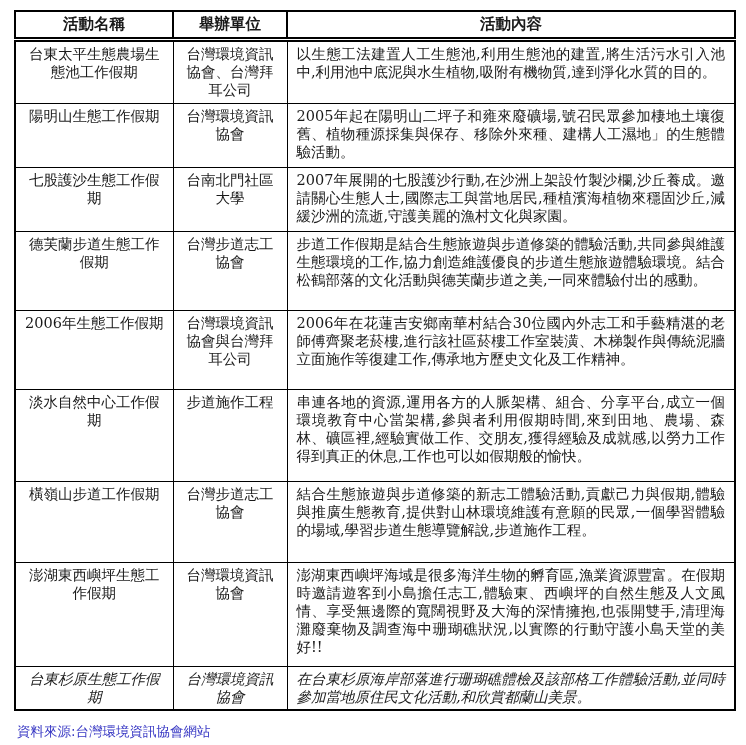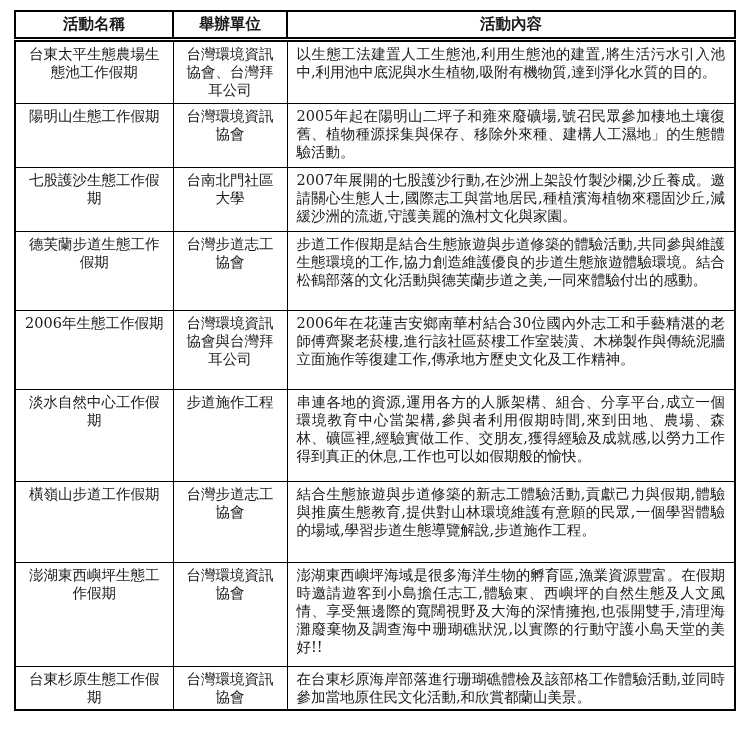--- a/index.html
+++ b/index.html
@@ -49,21 +49,21 @@
     text-align: justify;
   }
   tbody tr:nth-child(1) { height: 64px; }
   tbody tr:nth-child(2) { height: 64px; }
   tbody tr:nth-child(3) { height: 64px; }
   tbody tr:nth-child(4) { height: 79px; }
   tbody tr:nth-child(5) { height: 79px; }
   tbody tr:nth-child(6) { height: 92px; }
   tbody tr:nth-child(7) { height: 81px; }
   tbody tr:nth-child(8) { height: 104px; }
-  tbody tr:nth-child(9) { height: 38px; }
+  tbody tr:nth-child(9) { height: 38px; font-style: italic; }
   .source-note {
     margin-top: 12px;
     margin-left: 3px;
     font-family: "DejaVu Sans", "Liberation Sans", sans-serif;
     font-size: 13.5px;
     line-height: 17px;
     color: #3838c4;
   }
 </style>
 </head>
@@ -126,14 +126,15 @@
           <td class="content-cell">澎湖東西嶼坪海域是很多海洋生物的孵育區,漁業資源豐富。在假期時邀請遊客到小島擔任志工,體驗東、西嶼坪的自然生態及人文風情、享受無邊際的寬闊視野及大海的深情擁抱,也張開雙手,清理海灘廢棄物及調查海中珊瑚礁狀況,以實際的行動守護小島天堂的美好!!</td>
         </tr>
         <tr>
           <td>台東杉原生態工作假期</td>
           <td>台灣環境資訊協會</td>
           <td class="content-cell">在台東杉原海岸部落進行珊瑚礁體檢及該部格工作體驗活動,並同時參加當地原住民文化活動,和欣賞都蘭山美景。</td>
         </tr>
       </tbody>
   </table>
 
+  <div class="source-note">資料來源:台灣環境資訊協會網站</div>
 
 </div>
 
 </body></html>

